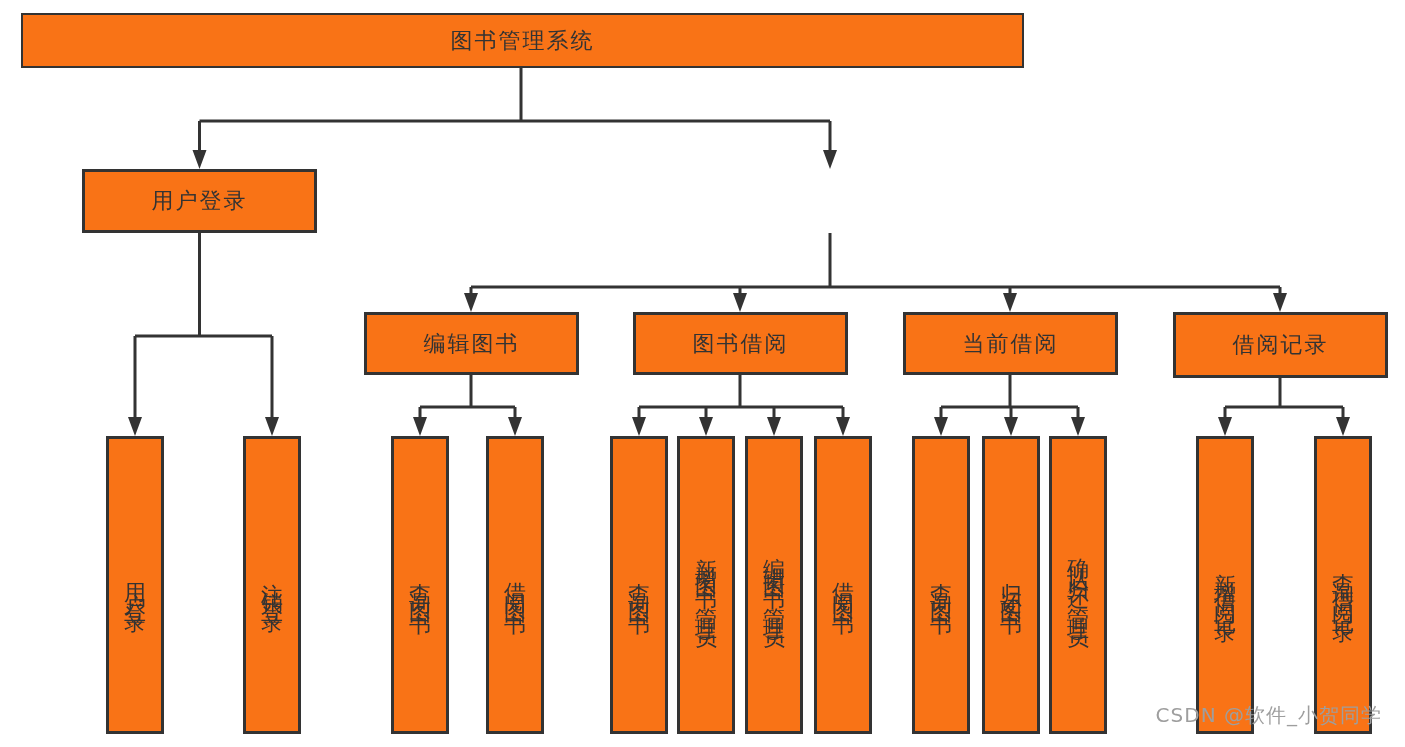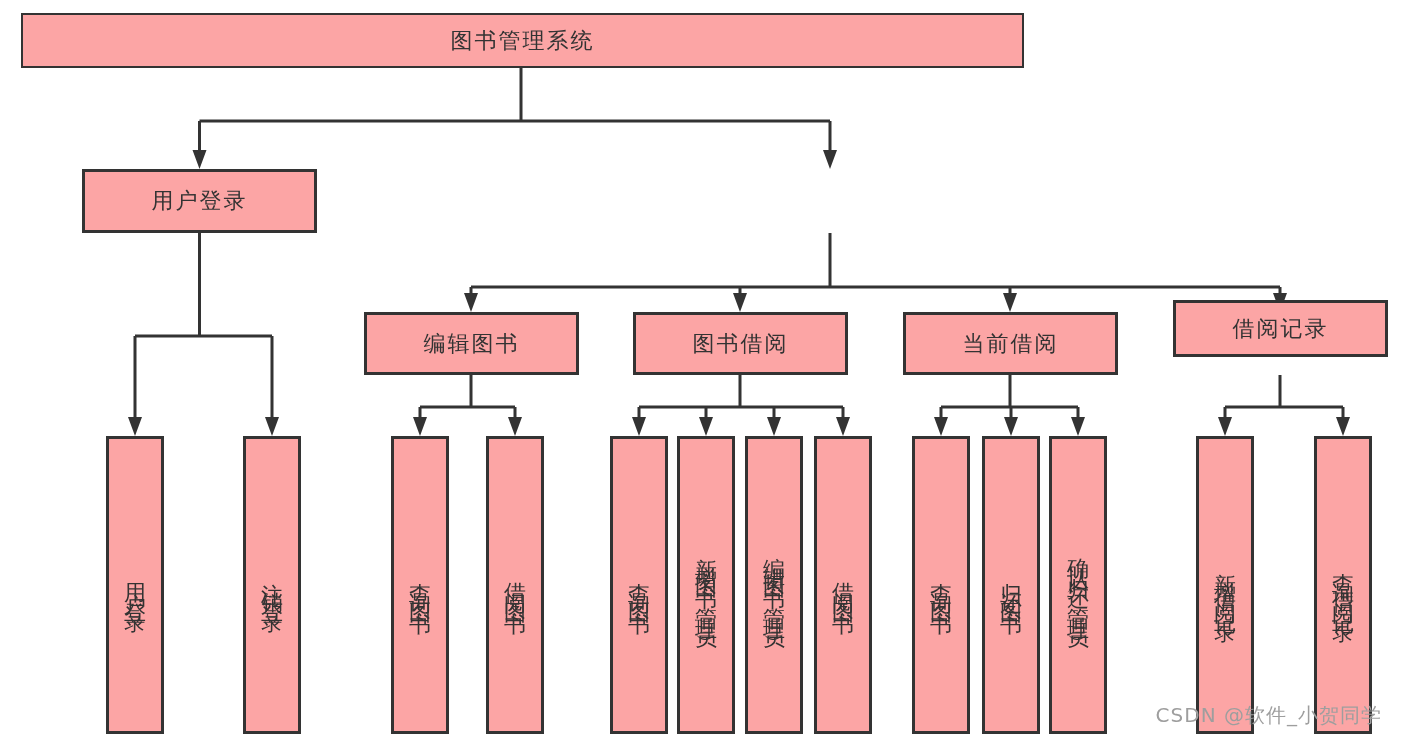--- a/index.html
+++ b/index.html
@@ -16,21 +16,21 @@
     font-family: "DejaVu Sans", "Liberation Sans", sans-serif;
   }
   .stage { position: absolute; inset: 0; }
   svg.connectors {
     position: absolute; left: 0; top: 0;
     width: 1405px; height: 747px;
     pointer-events: none;
   }
   .node {
     position: absolute;
-    background: #fca5a5;
+    background: #f97316;
     border: 3px solid var(--line);
     display: flex;
     align-items: center;
     justify-content: center;
     color: var(--text);
   }
   .node.root { border-width: 2.5px; }
   .hlabel {
     font-size: 22px;
     letter-spacing: 2px;
@@ -116,21 +116,21 @@
 
   <div class="node" style="left:364px; top:312px; width:215px; height:63px;">
     <span class="hlabel">编辑图书</span>
   </div>
   <div class="node" style="left:903px; top:312px; width:215px; height:63px;">
     <span class="hlabel">当前借阅</span>
   </div>
   <div class="node" style="left:633px; top:312px; width:215px; height:63px;">
     <span class="hlabel">图书借阅</span>
   </div>
-  <div class="node" style="left:1173px; top:300px; width:215px; height:57px;">
+  <div class="node" style="left:1173px; top:312px; width:215px; height:66px;">
     <span class="hlabel">借阅记录</span>
   </div>
 
   <div class="node leaf" style="left:106px; top:436px; width:58px; height:298px;">
     <span class="vlabel">用户登录</span>
   </div>
   <div class="node leaf" style="left:243px; top:436px; width:58px; height:298px;">
     <span class="vlabel">注销登录</span>
   </div>
 

